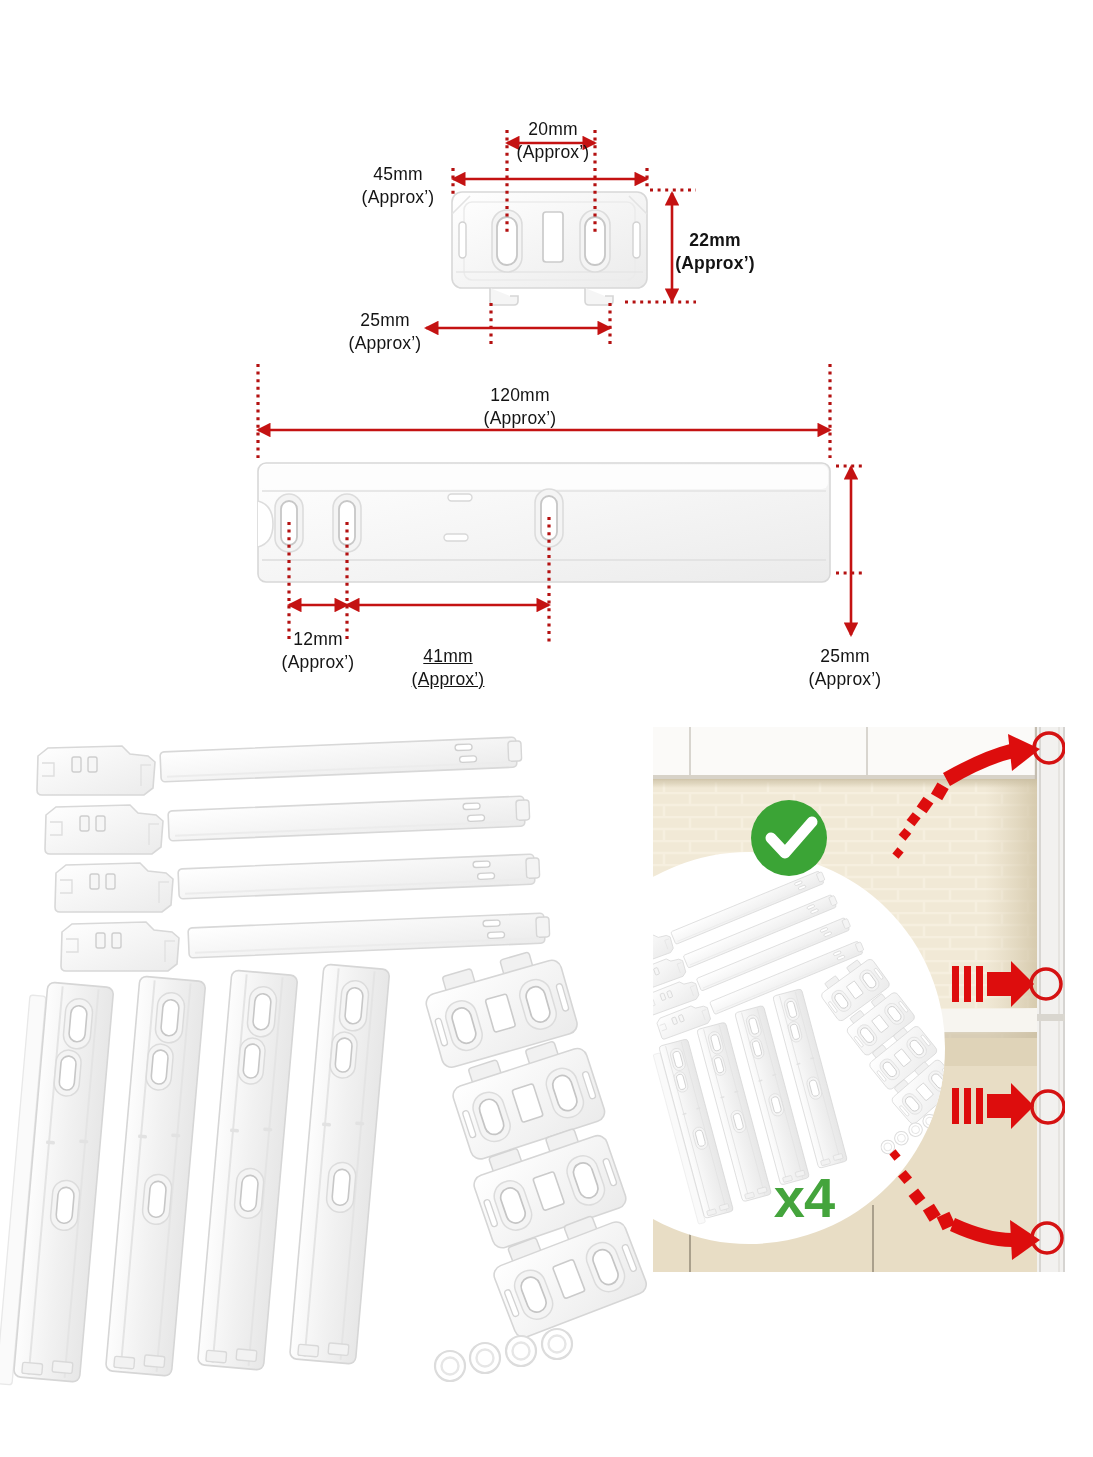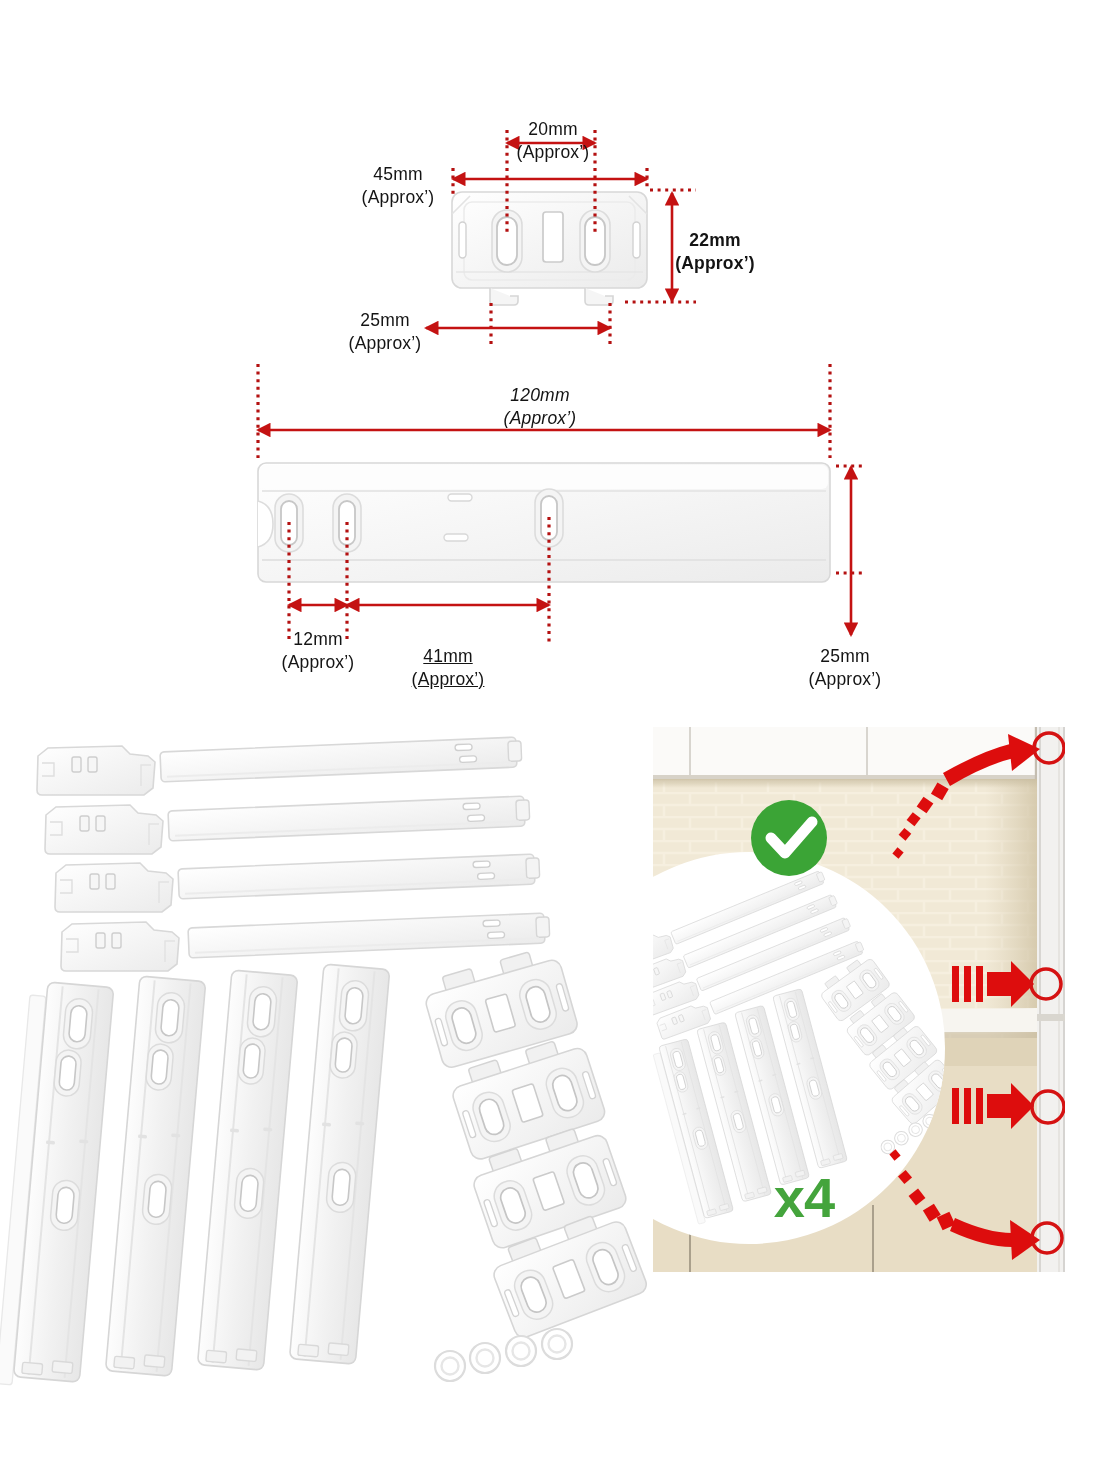--- a/index.html
+++ b/index.html
@@ -338,21 +338,21 @@
   <div>(Approx’)</div>
 </div>
 <div class="dim-label" style="left:715px;top:229px;font-weight:bold;">
   <div>22mm</div>
   <div>(Approx’)</div>
 </div>
 <div class="dim-label" style="left:385px;top:309px;">
   <div>25mm</div>
   <div>(Approx’)</div>
 </div>
-<div class="dim-label" style="left:540px;top:384px;font-style:italic;">
+<div class="dim-label" style="left:520px;top:384px;">
   <div>120mm</div>
   <div>(Approx’)</div>
 </div>
 <div class="dim-label" style="left:318px;top:628px;">
   <div>12mm</div>
   <div>(Approx’)</div>
 </div>
 <div class="dim-label" style="left:448px;top:645px;text-decoration:underline;">
   <div>41mm</div>
   <div>(Approx’)</div>

